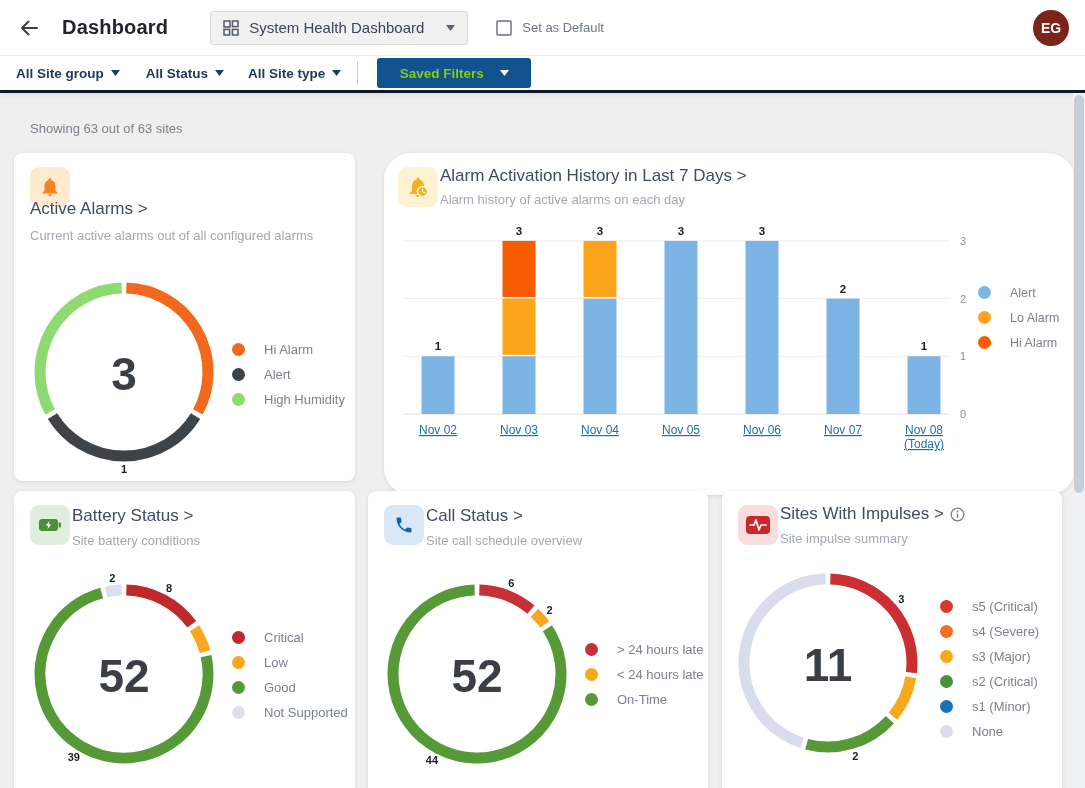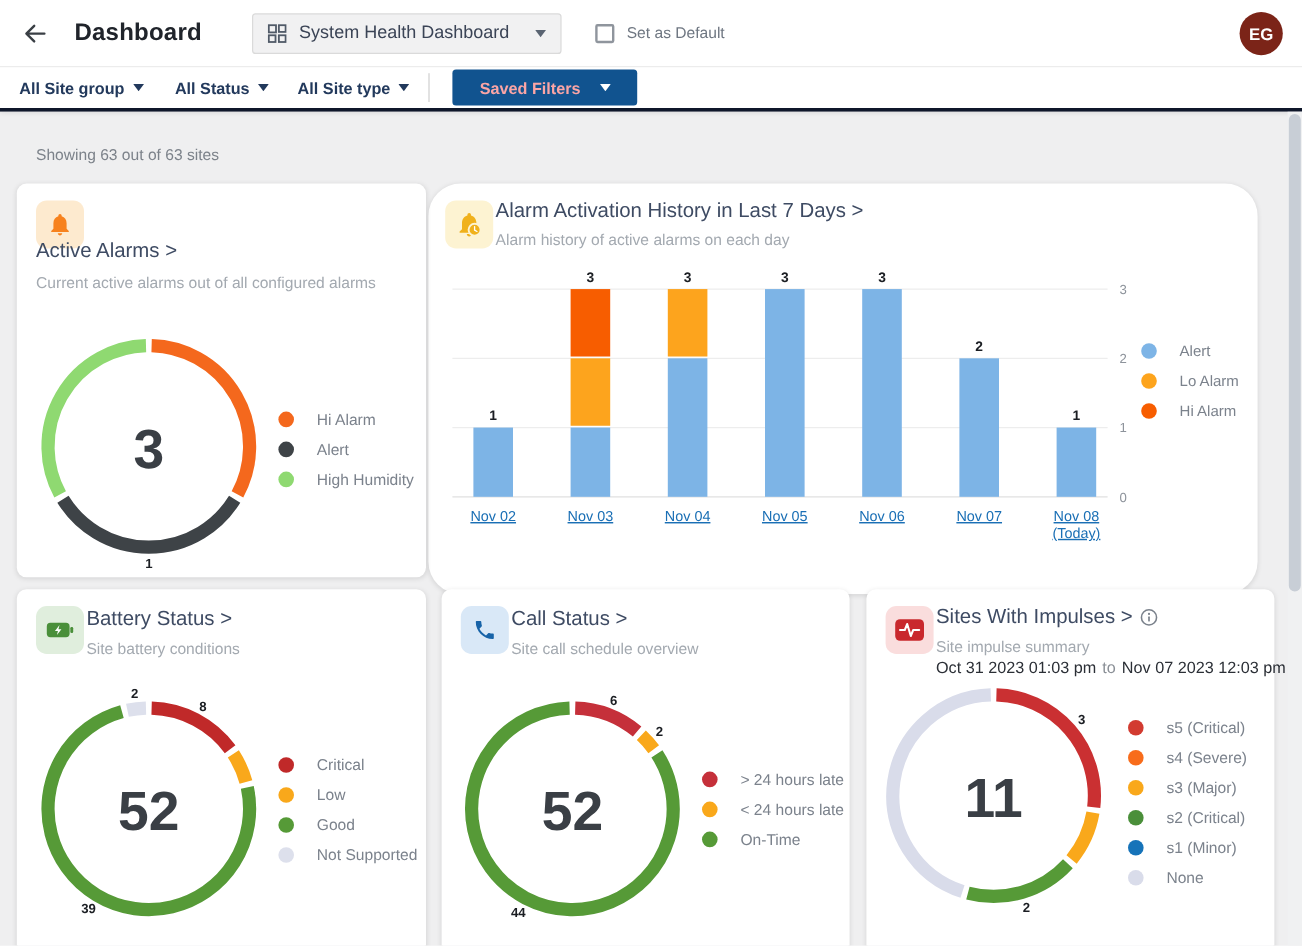--- a/index.html
+++ b/index.html
@@ -20,29 +20,29 @@
   .default-wrap { margin-left:28px; display:flex; gap:10px; align-items:center; }
   .checkbox { width:16px; height:16px; border:2px solid #8f959d; border-radius:2px; background:#fff; cursor:pointer; }
   .default-label { color:#6f7782; font-size:13px; }
   .avatar { margin-left:auto; margin-right:16px; width:36px; height:36px; border-radius:50%; display:flex; align-items:center; justify-content:center; color:#fff; font-weight:700; font-size:14px; cursor:pointer; }
 
   
   .filterbar { position:absolute; top:56px; left:0; right:0; height:37px; background:#fff; border-bottom:3px solid #0f172a; box-shadow:0 2px 4px rgba(0,0,0,.08); display:flex; align-items:center; z-index:4; }
   .fchip { display:flex; align-items:center; gap:7px; font-size:13.5px; font-weight:700; color:#22395c; cursor:pointer; white-space:nowrap; }
   .fchip1 { margin-left:16px; } .fchip2 { margin-left:26px; } .fchip3 { margin-left:24px; }
   .vdivider { width:1px; height:24px; background:#cfcfcf; margin-left:16px; }
-  .saved-btn { margin-left:19px; height:30px; width:154px; border-radius:3px; color:#fca5a5; font-weight:700; font-size:13.5px; display:flex; align-items:center; justify-content:center; gap:16px; cursor:pointer; }
+  .saved-btn { margin-left:19px; height:30px; width:154px; border-radius:3px; color:#84cc16; font-weight:700; font-size:13.5px; display:flex; align-items:center; justify-content:center; gap:16px; cursor:pointer; }
 
   
   .main { position:absolute; top:93px; left:0; right:0; bottom:0; background:#efeff0; overflow:hidden; }
   .showing { position:absolute; left:30px; top:28px; font-size:13px; color:#7c828a; }
 
   .card { position:absolute; background:#fff; border-radius:8px; box-shadow:0 1px 4px rgba(0,0,0,.10); }
   #card-active   { left:14px;  top:60px;  width:341px; height:328px; z-index:2; }
-  #card-history  { left:357px; top:60px;  width:691px; height:342px;border-radius:27px; }
+  #card-history  { left:384px; top:60px;  width:691px; height:342px;border-radius:27px; }
   #card-battery  { left:14px;  top:398px; width:341px; height:332px; }
   #card-call     { left:368px; top:398px; width:340px; height:332px; }
   #card-impulses { left:722px; top:398px; width:340px; height:332px; }
 
   .cardicon { position:absolute; width:40px; height:40px; border-radius:9px; display:flex; align-items:center; justify-content:center; }
   .ctitle { position:absolute; font-size:17px; color:#3e4b63; font-weight:500; cursor:pointer; white-space:nowrap; }
   .csub { position:absolute; font-size:13px; color:#a3a9b0; white-space:nowrap; }
   .daterange { position:absolute; font-size:13.5px; color:#2b2f36; white-space:nowrap; }
   .daterange .to-word { color:#8a8f96; padding:0 5px; }
   .title-row { display:flex; align-items:center; gap:6px; }
@@ -297,23 +297,20 @@
     </div>
     <div class="ctitle title-row" style="left:58px; top:13px;">
       <span>Sites With Impulses &gt;</span>
       <svg width="15" height="15" viewBox="0 0 15 15">
         <circle cx="7.5" cy="7.5" r="6.3" fill="none" stroke="#7b828c" stroke-width="1.3"></circle>
         <circle cx="7.5" cy="4.6" r="0.9" fill="#7b828c"></circle>
         <rect x="6.8" y="6.6" width="1.4" height="4.4" rx="0.7" fill="#7b828c"></rect>
       </svg>
     </div>
     <div class="csub" style="left:58px; top:40px;">Site impulse summary</div>
-    <div class="daterange" style="left:58px; top:58px;">
-      <span>Oct 31 2023 01:03 pm</span><span class="to-word">to</span><span>Nov 07 2023 12:03 pm</span>
-    </div>
     <div class="donut" style="left:6px; top:72px;"><svg width="200" height="208" viewBox="0 0 200 208">
           <path d="M 102.34541765277979 16.032750336610235 A 84 84 0 0 1 183.44637186653136 109.62824087321039" fill="none" stroke="#ca3032" stroke-width="11"></path>
           <text x="173.30770871236305" y="40.47850880730734" text-anchor="middle" font-size="11" font-weight="bold" fill="#1b1e23">3</text>
           <path d="M 182.77879639865407 114.27133023898533 A 84 84 0 0 1 164.99413511831216 153.2143063491631" fill="none" stroke="#f9a81b" stroke-width="11"></path>
           <path d="M 161.92229126729697 156.75940313470568 A 84 84 0 0 1 78.59410381942416 181.22676657793545" fill="none" stroke="#569a37" stroke-width="11"></path>
           <text x="127.32805801361872" y="197.07081844060622" text-anchor="middle" font-size="11" font-weight="bold" fill="#1b1e23">2</text>
           <path d="M 74.09328030335698 179.9052055535781 A 84 84 0 0 1 97.65458234722018 16.032750336610235" fill="none" stroke="#d9dcea" stroke-width="11"></path>
           <text x="100" y="102" text-anchor="middle" dominant-baseline="central" font-size="46" font-weight="bold" fill="#3a3f45">11</text>
         </svg></div>
     <div class="legend" style="left:218px; top:103px;">

